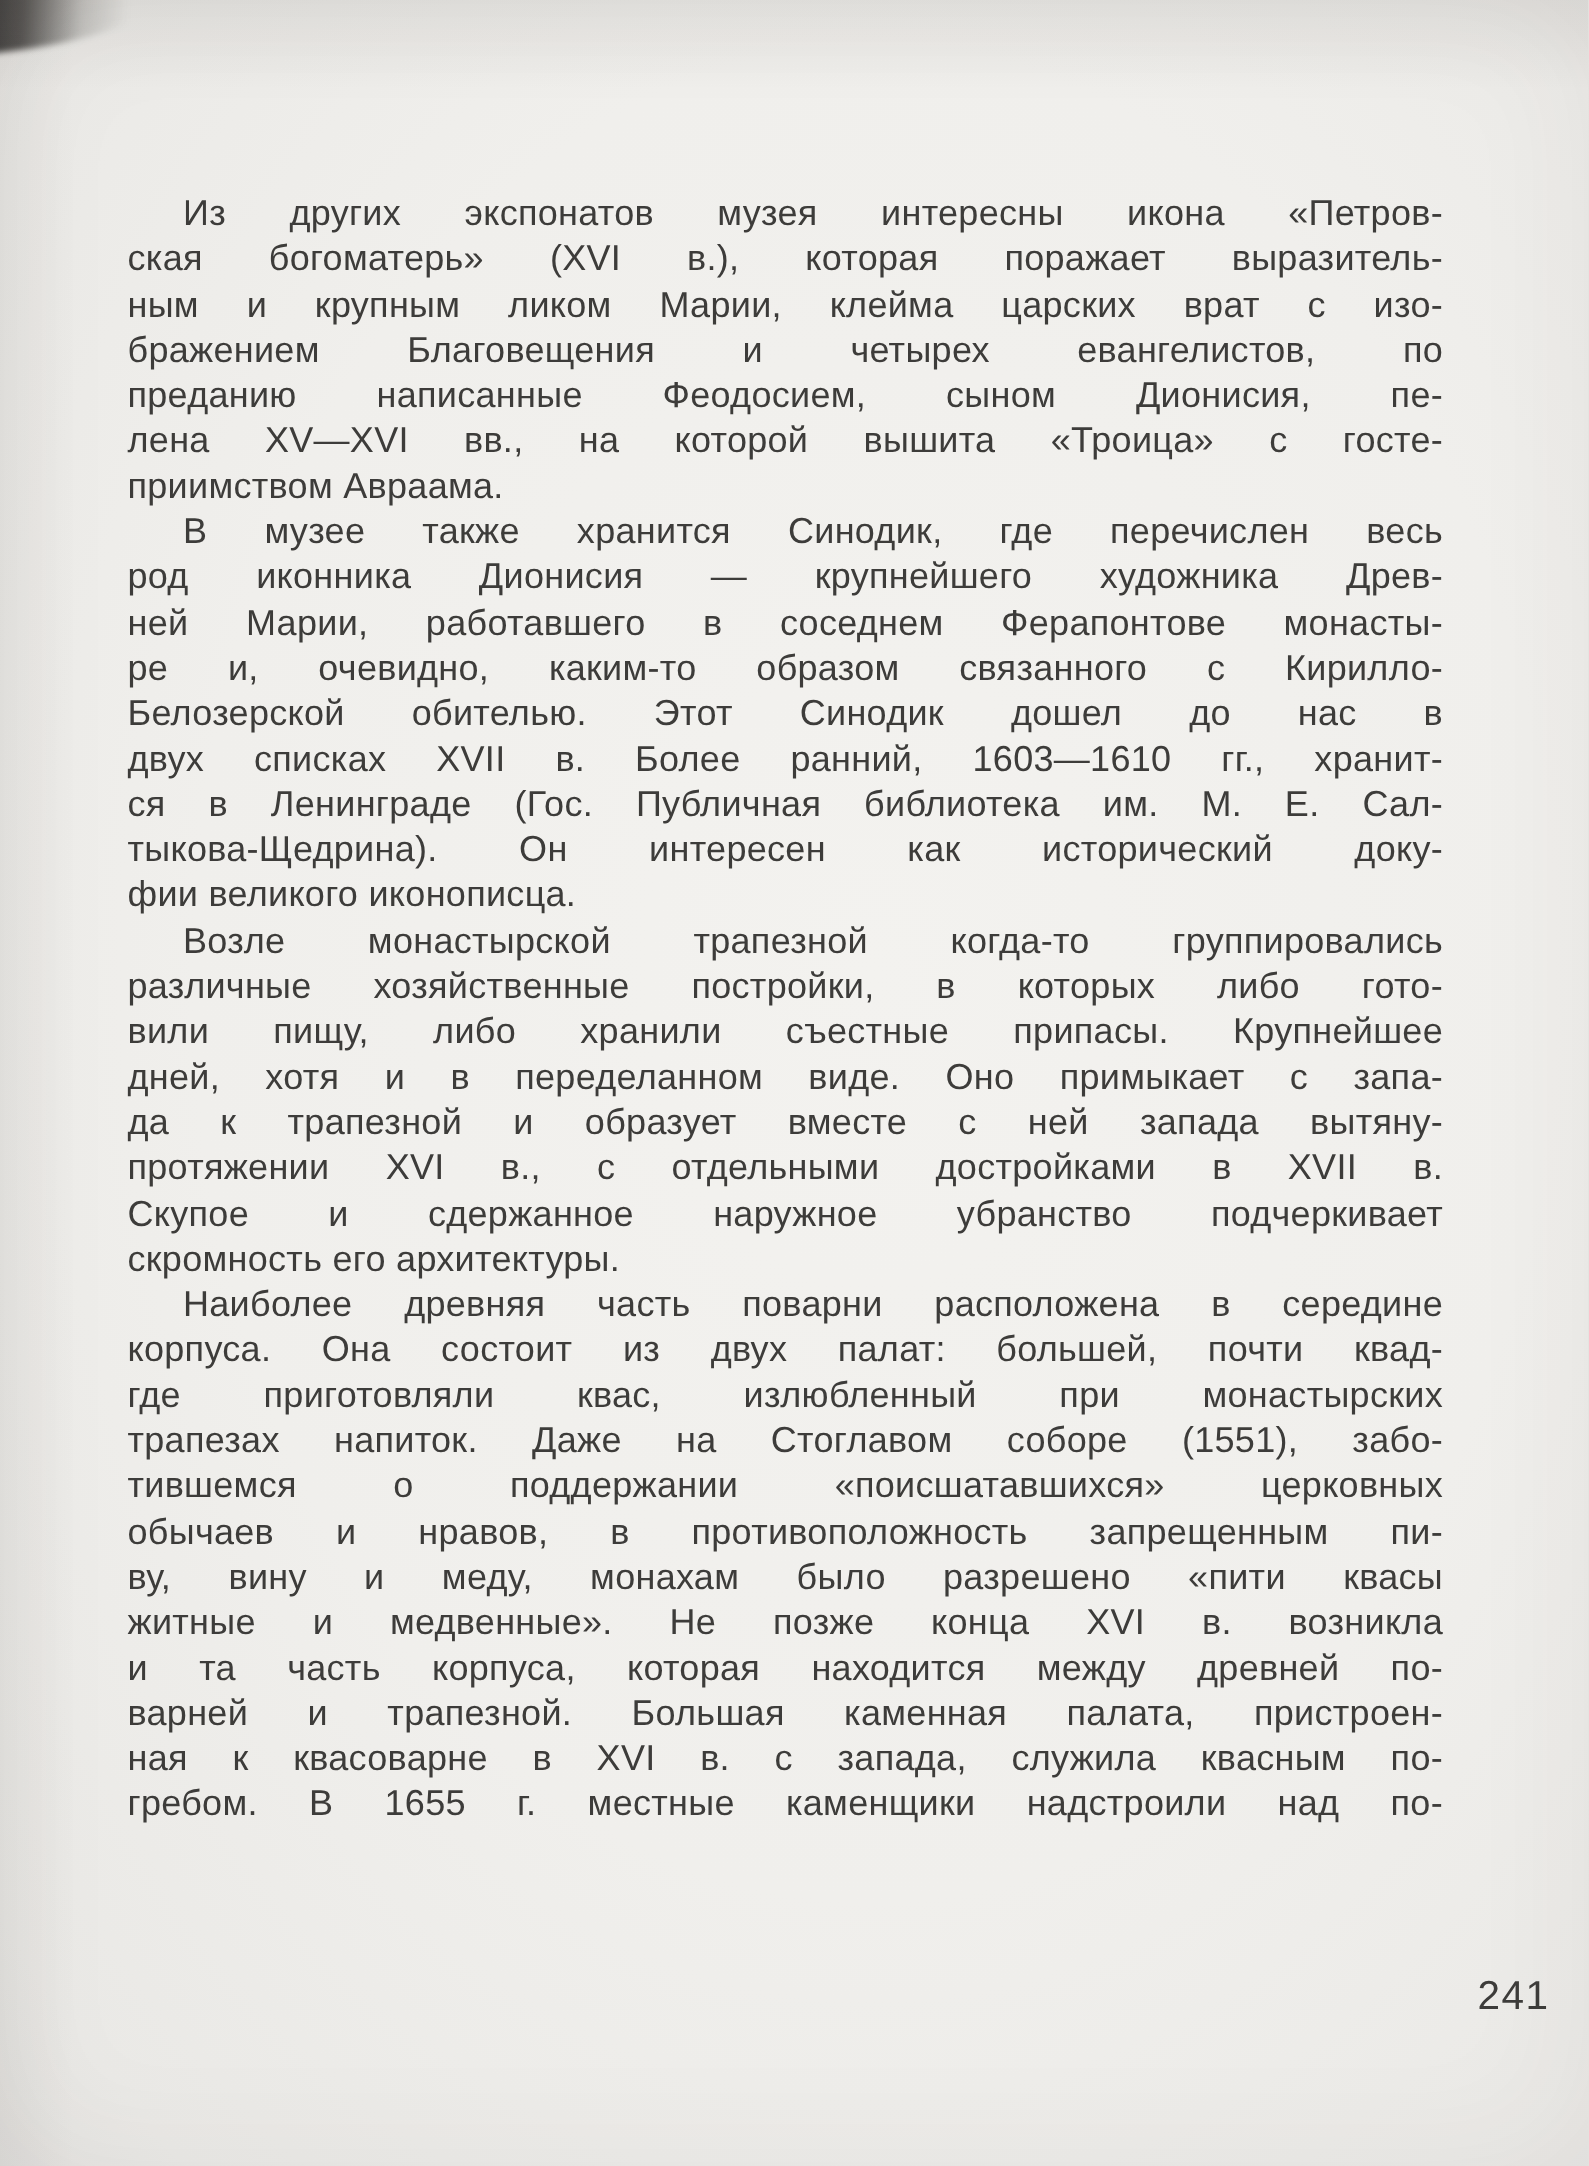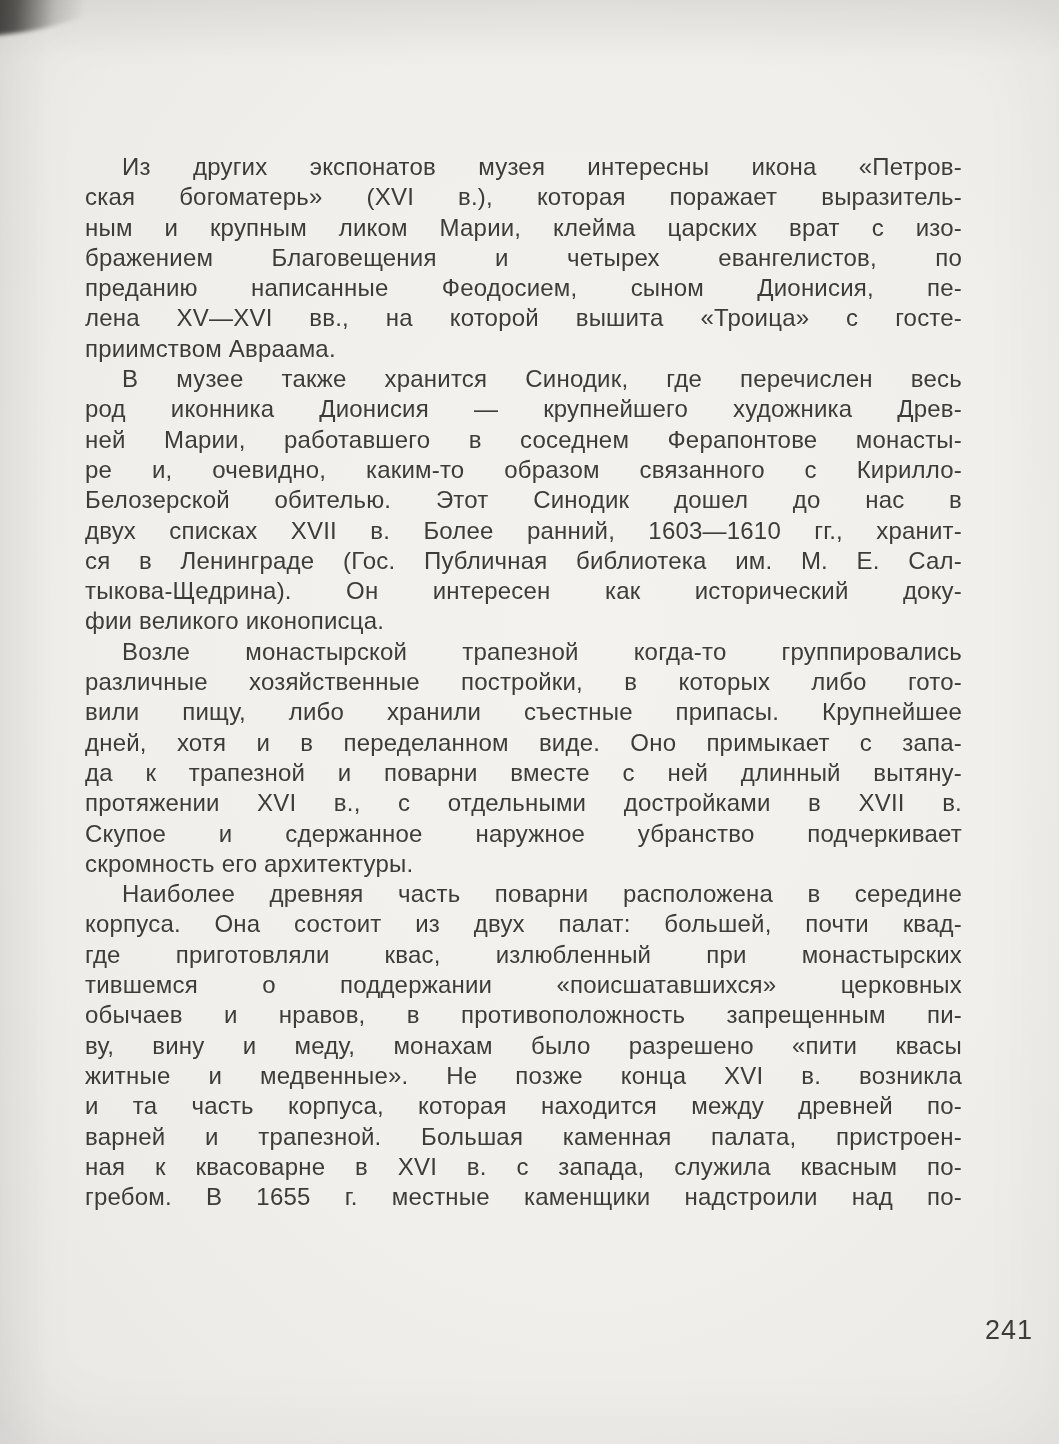--- a/index.html
+++ b/index.html
@@ -41,21 +41,20 @@
   }
   .text-column {
     position: absolute;
     left: 85px;
     top: 128px;
     width: 877px;
     color: #3d3c3a;
     font-size: 24px;
     line-height: 30.3px;
     letter-spacing: 0.2px;
-    margin-top: 24px;
   }
   .paragraph { margin: 0; }
   .line {
     text-align: justify;
     white-space: normal;
   }
   .line.just { text-align-last: justify; }
   .line.indent { text-indent: 37px; }
   .page-number {
     position: absolute;
@@ -94,29 +93,30 @@
         <div class="line just">двух списках XVII в. Более ранний, 1603—1610 гг., хранит-</div>
         <div class="line just">ся в Ленинграде (Гос. Публичная библиотека им. М. Е. Сал-</div>
         <div class="line just">тыкова-Щедрина). Он интересен как исторический доку-</div>
         <div class="line">фии великого иконописца.</div>
       </div>
       <div class="paragraph">
         <div class="line just indent">Возле монастырской трапезной когда-то группировались</div>
         <div class="line just">различные хозяйственные постройки, в которых либо гото-</div>
         <div class="line just">вили пищу, либо хранили съестные припасы. Крупнейшее</div>
         <div class="line just">дней, хотя и в переделанном виде. Оно примыкает с запа-</div>
-        <div class="line just">да к трапезной и поварни вместе с ней длинный вытяну-</div>
+        <div class="line just">да к трапезной и образует вместе с ней запада вытяну-</div>
         <div class="line just">протяжении XVI в., с отдельными достройками в XVII в.</div>
         <div class="line just">Скупое и сдержанное наружное убранство подчеркивает</div>
         <div class="line">скромность его архитектуры.</div>
       </div>
       <div class="paragraph">
         <div class="line just indent">Наиболее  древняя часть поварни расположена в середине</div>
         <div class="line just">корпуса. Она состоит из двух палат: большей, почти квад-</div>
         <div class="line just">где приготовляли квас, излюбленный при монастырских</div>
+        <div class="line just">трапезах напиток. Даже на Стоглавом соборе (1551), забо-</div>
         <div class="line just">тившемся о поддержании «поисшатавшихся» церковных</div>
         <div class="line just">обычаев и нравов, в противоположность запрещенным пи-</div>
         <div class="line just">ву, вину и меду, монахам было разрешено «пити квасы</div>
         <div class="line just">житные и медвенные». Не позже конца XVI в. возникла</div>
         <div class="line just">и та часть корпуса, которая находится между древней по-</div>
         <div class="line just">варней и трапезной. Большая каменная палата, пристроен-</div>
         <div class="line just">ная к квасоварне в XVI в. с запада, служила квасным по-</div>
         <div class="line just">гребом. В 1655 г. местные каменщики надстроили над по-</div>
       </div>
     </div>

